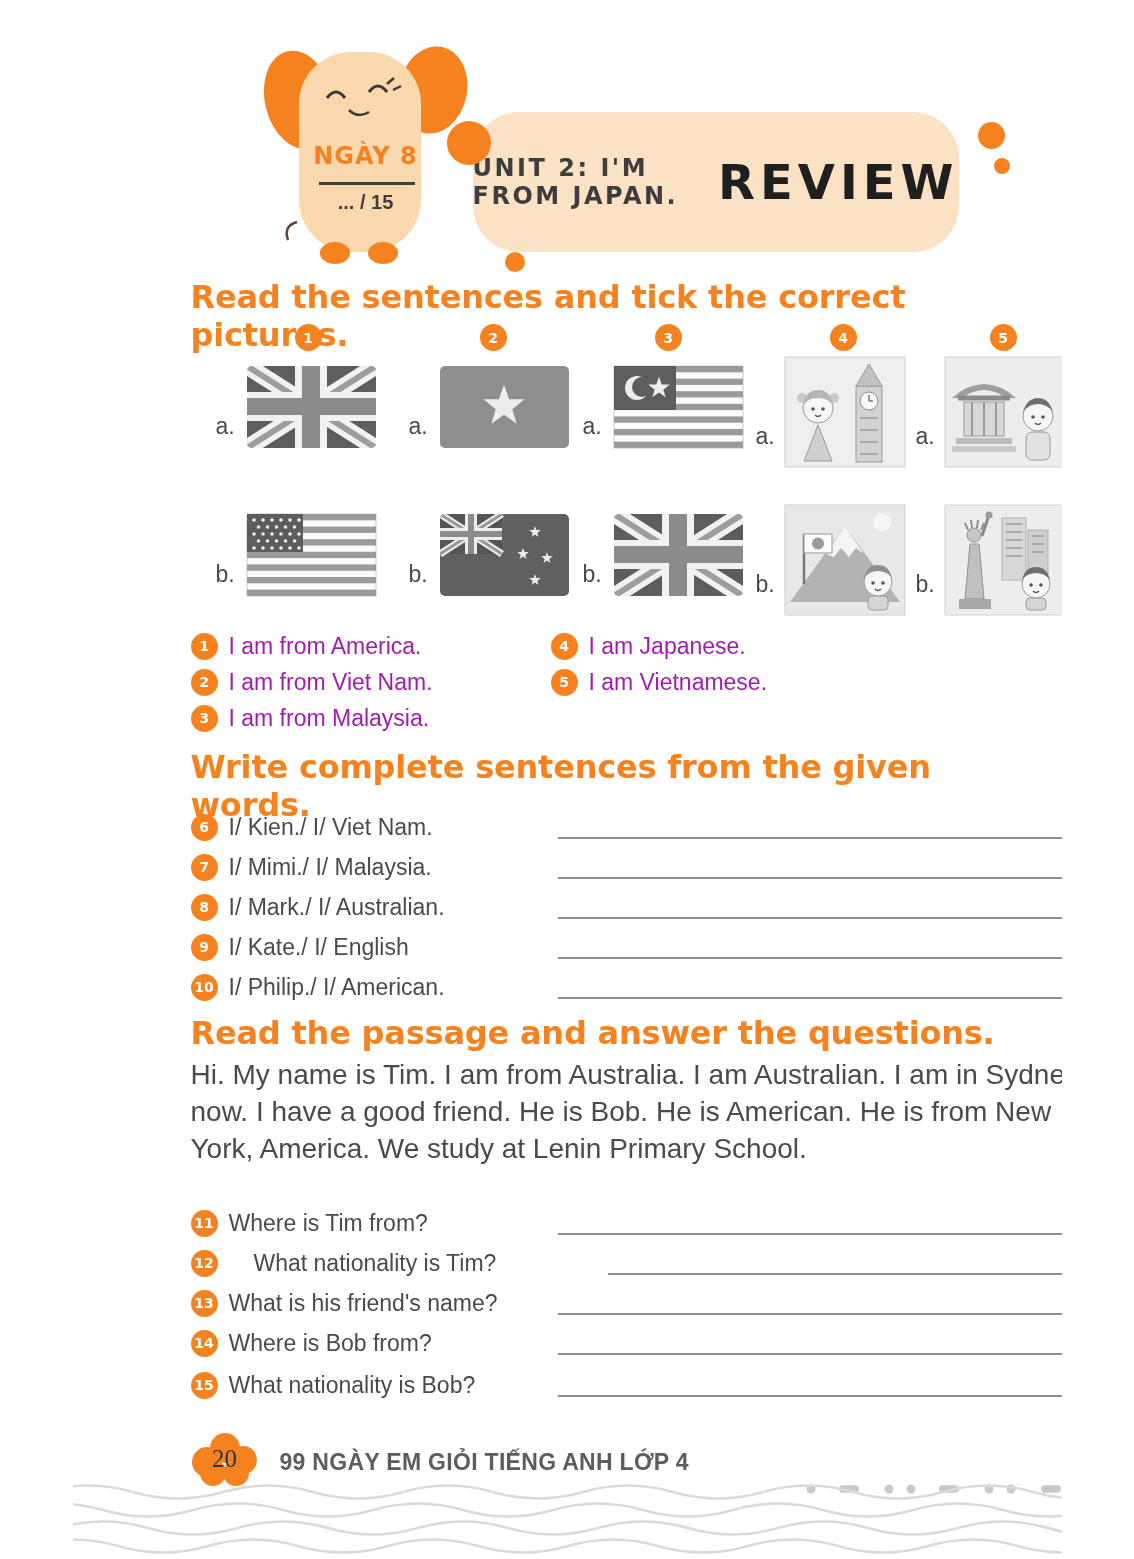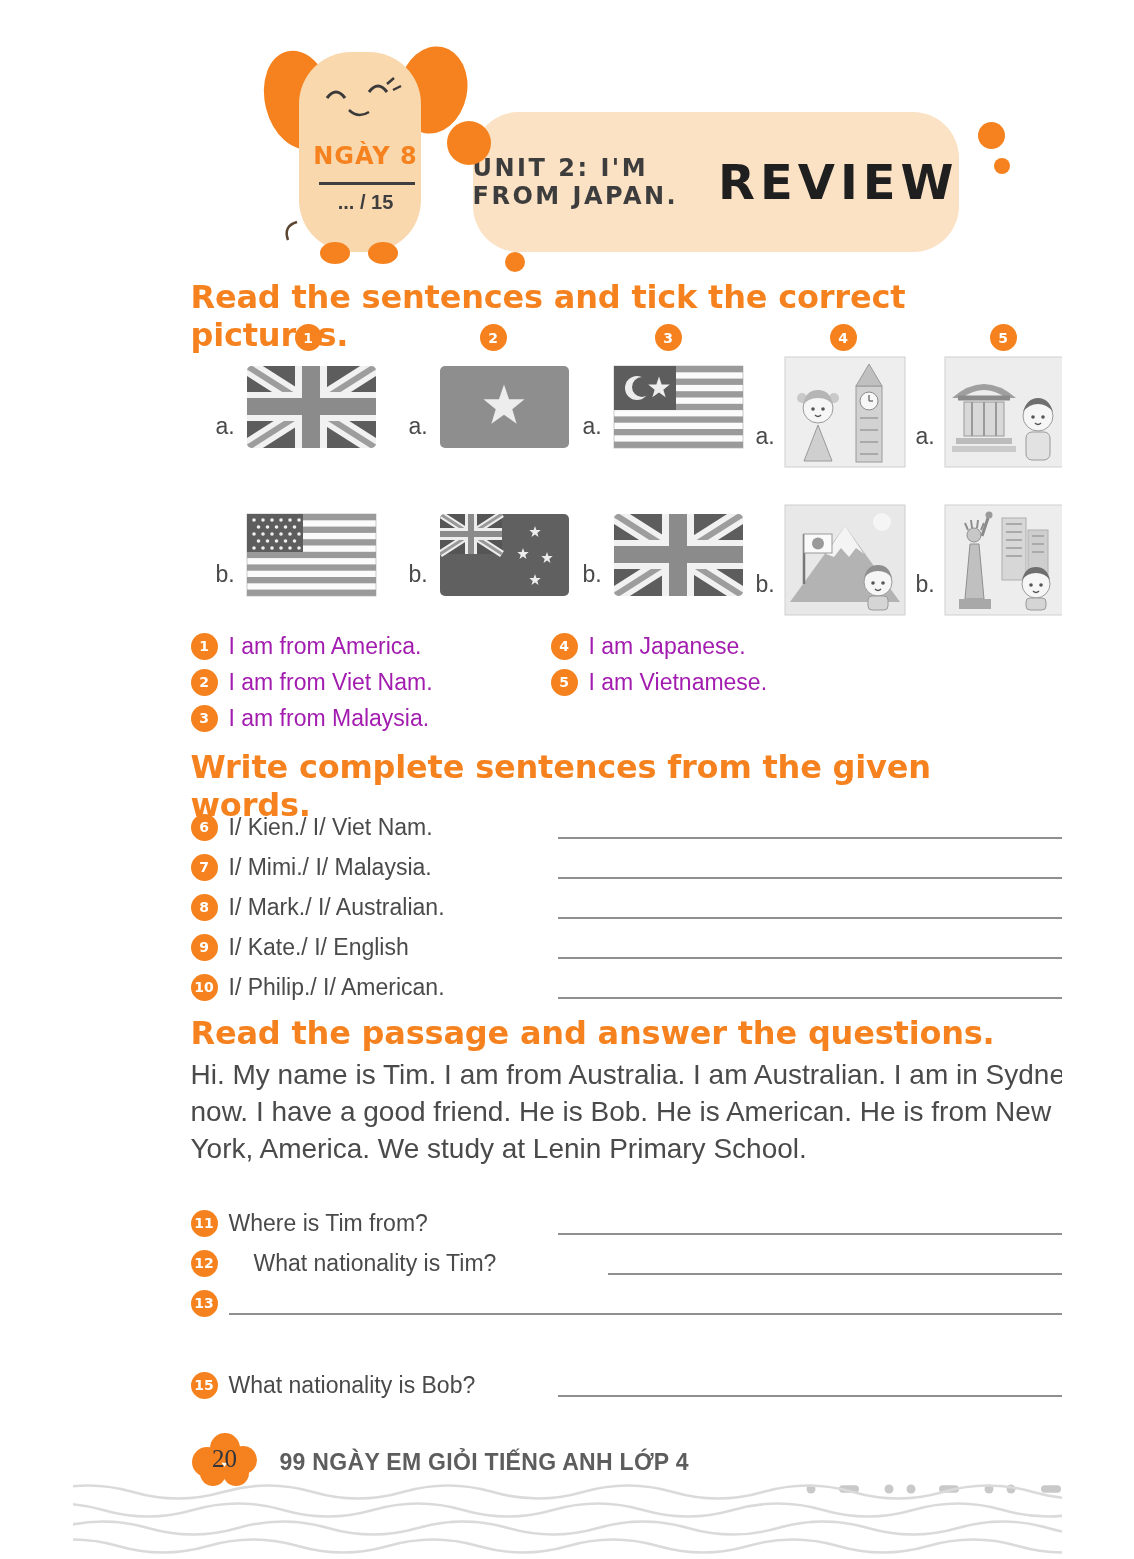--- a/index.html
+++ b/index.html
@@ -377,20 +377,26 @@
     <span class="txt">Where is Tim from?</span>
     <div class="line"></div>
   </div>
   <div class="wrow" style="top:1246px;gap:36px;">
     <span class="badge">12</span>
     <span class="txt">What nationality is Tim?</span>
     <div class="line"></div>
   </div>
   <div class="wrow" style="top:1286px;">
     <span class="badge">13</span>
+    <span class="txt">What is his friend's name?</span>
+    <div class="line"></div>
+  </div>
+  <div class="wrow" style="top:1326px;">
+    <span class="badge">14</span>
+    <span class="txt">Where is Bob from?</span>
     <div class="line"></div>
   </div>
   <div class="wrow" style="top:1368px;">
     <span class="badge">15</span>
     <span class="txt">What nationality is Bob?</span>
     <div class="line"></div>
   </div>
 
   <div class="page-num">
     <svg width="82" height="60" viewBox="0 0 82 60">

